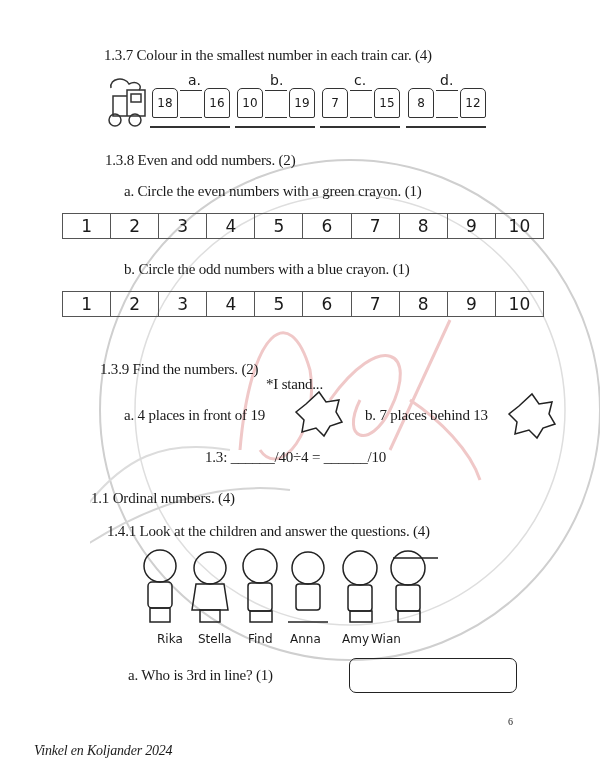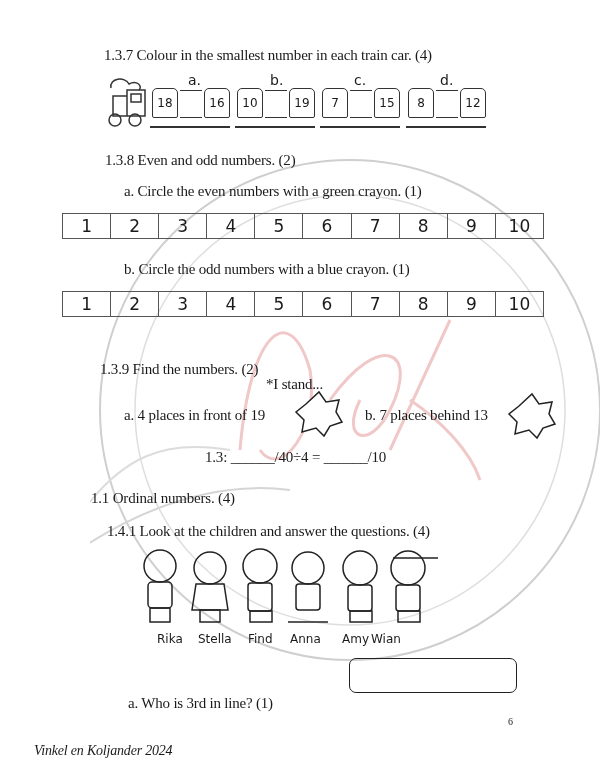--- a/index.html
+++ b/index.html
@@ -142,17 +142,17 @@
       <rect x="260" y="65" width="22" height="11"></rect>
   </g>
 </svg>
 <div class="kidname" style="left:157px;">Rika</div>
 <div class="kidname" style="left:198px;">Stella</div>
 <div class="kidname" style="left:248px;">Find</div>
 <div class="kidname" style="left:290px;">Anna</div>
 <div class="kidname" style="left:342px;">Amy</div>
 <div class="kidname" style="left:371px;text-align:right;">Wian</div>
 
-<div class="t" style="left:128px;top:667px;margin-top:28px;">a. Who is 3rd in line? (1)</div>
+<div class="t" style="left:128px;top:667px;">a. Who is 3rd in line? (1)</div>
 <div class="answerbox"></div>
 
 <div class="t" style="left:508px;top:716px;font-size:10px;">6</div>
 <div class="t" style="left:34px;top:743px;font-size:14px;font-style:italic;">Vinkel en Koljander 2024</div>
 
 </body></html>

